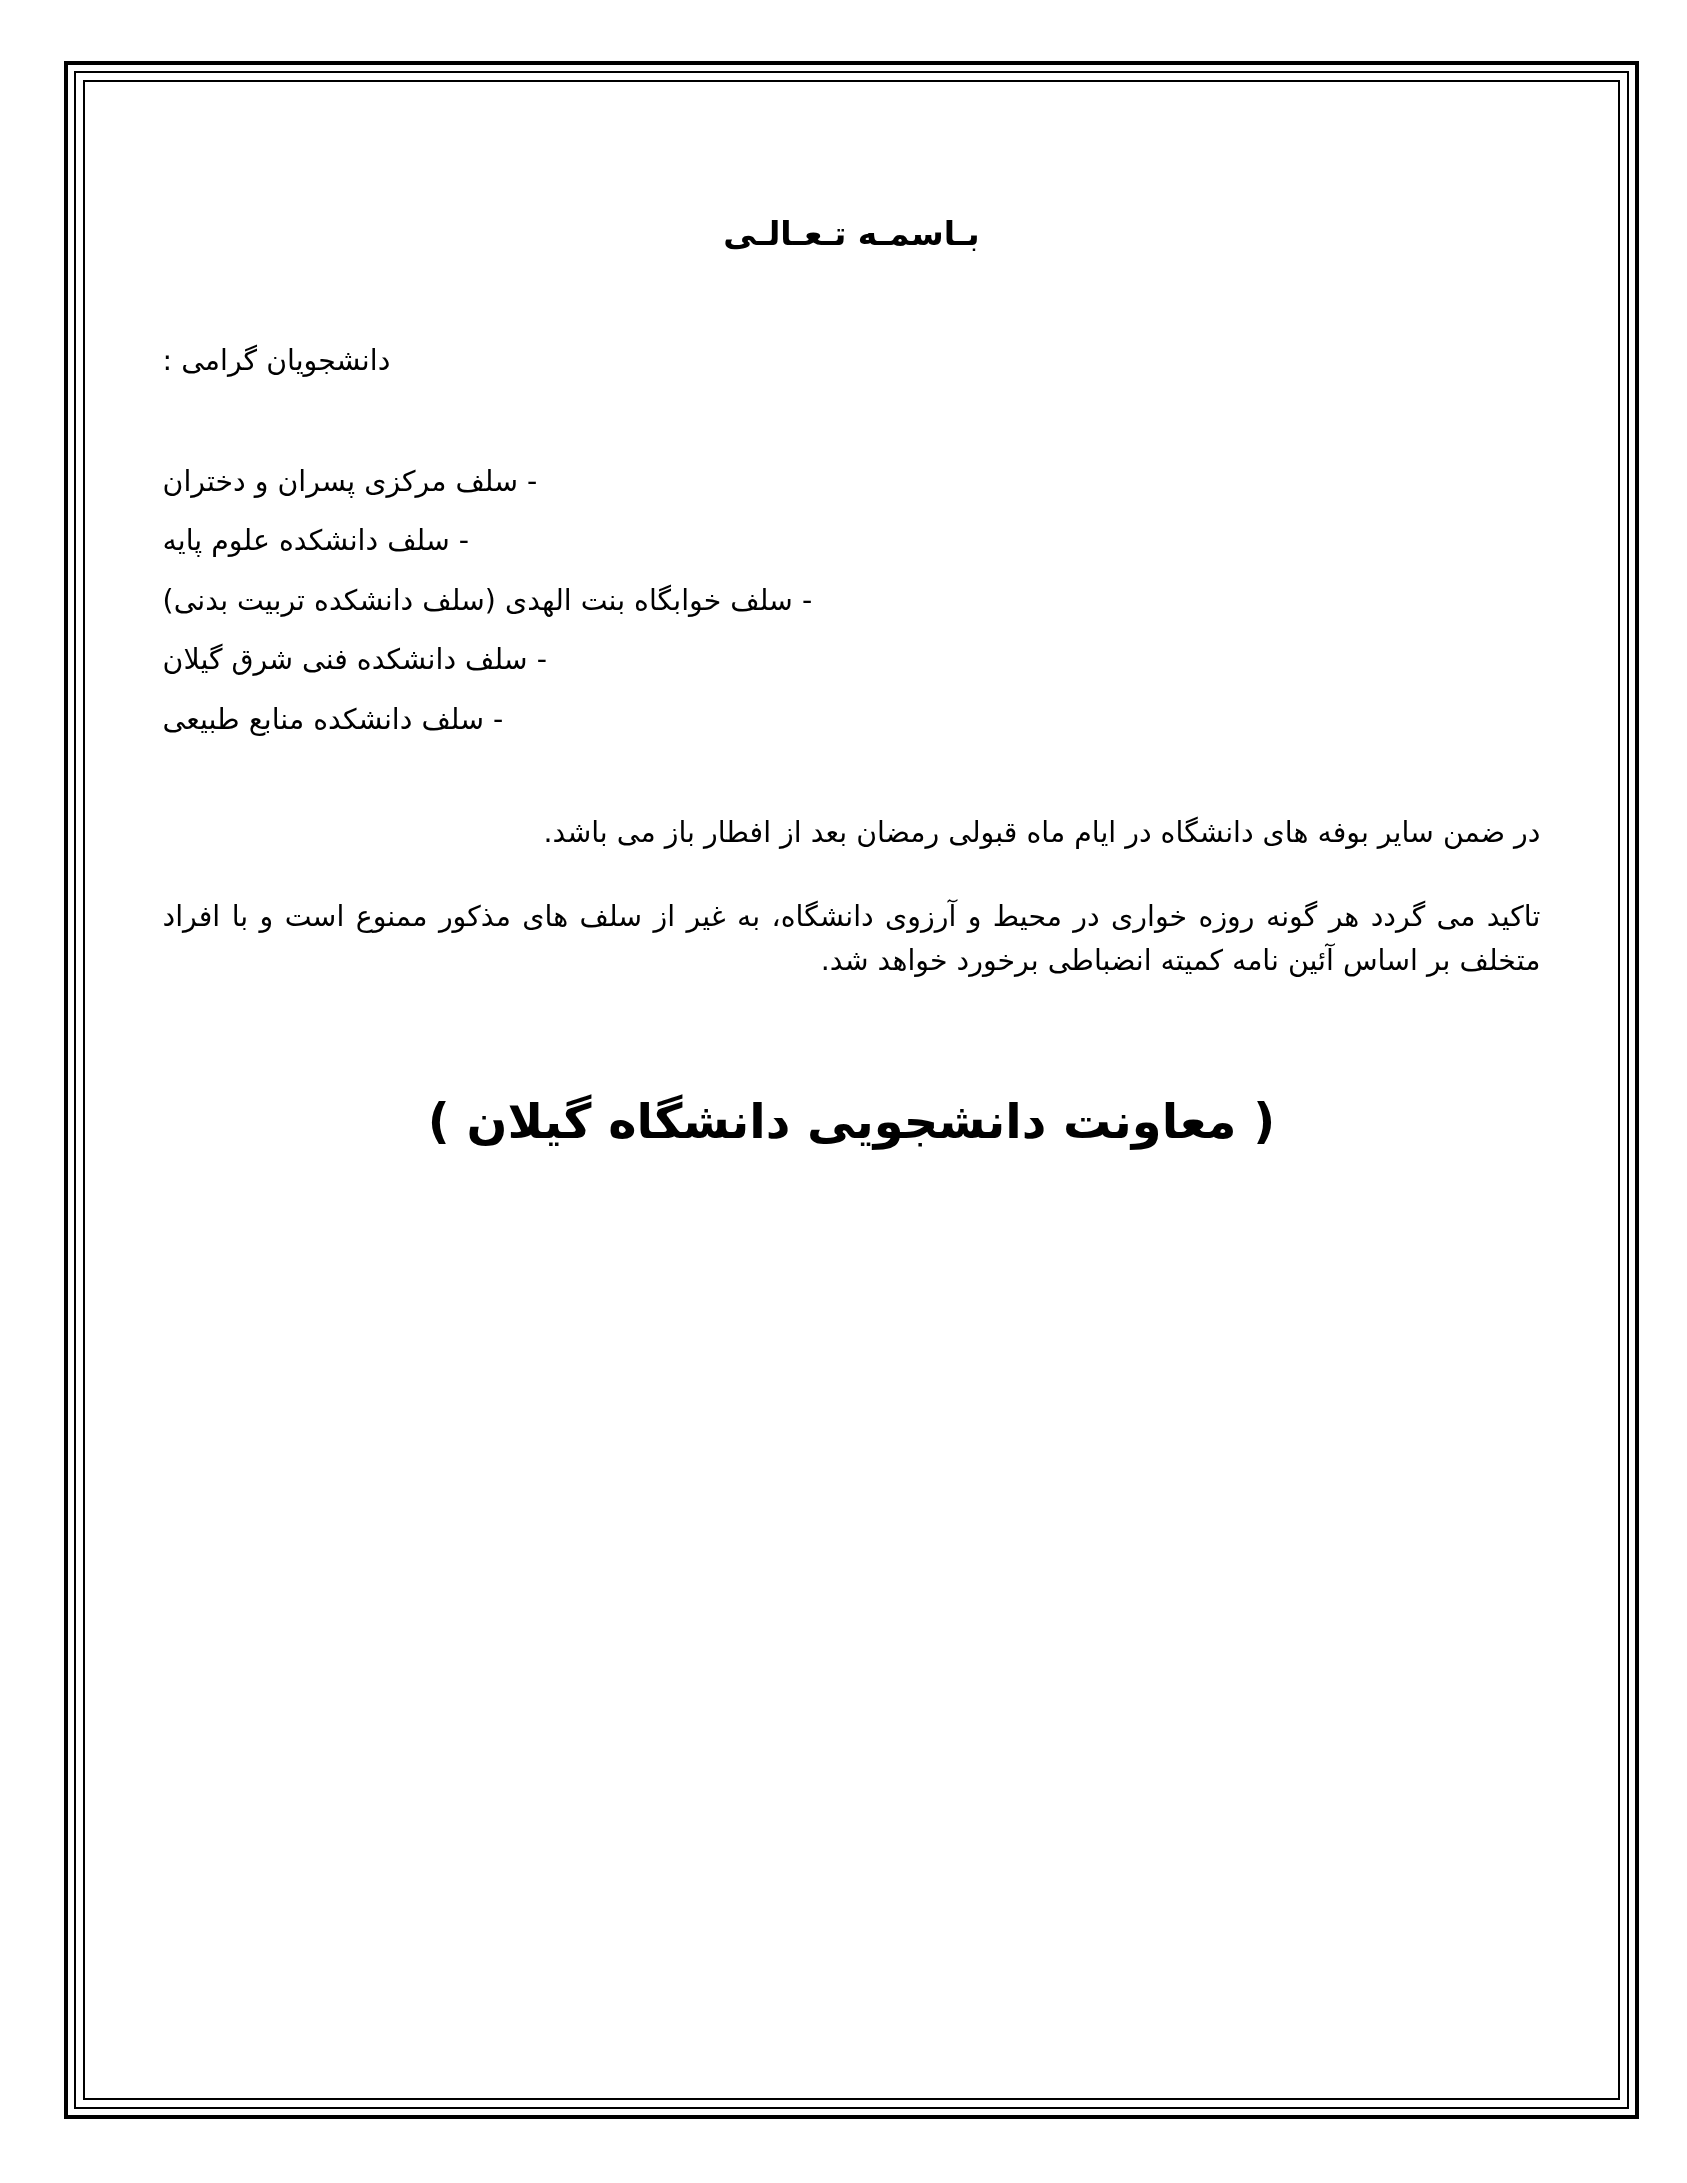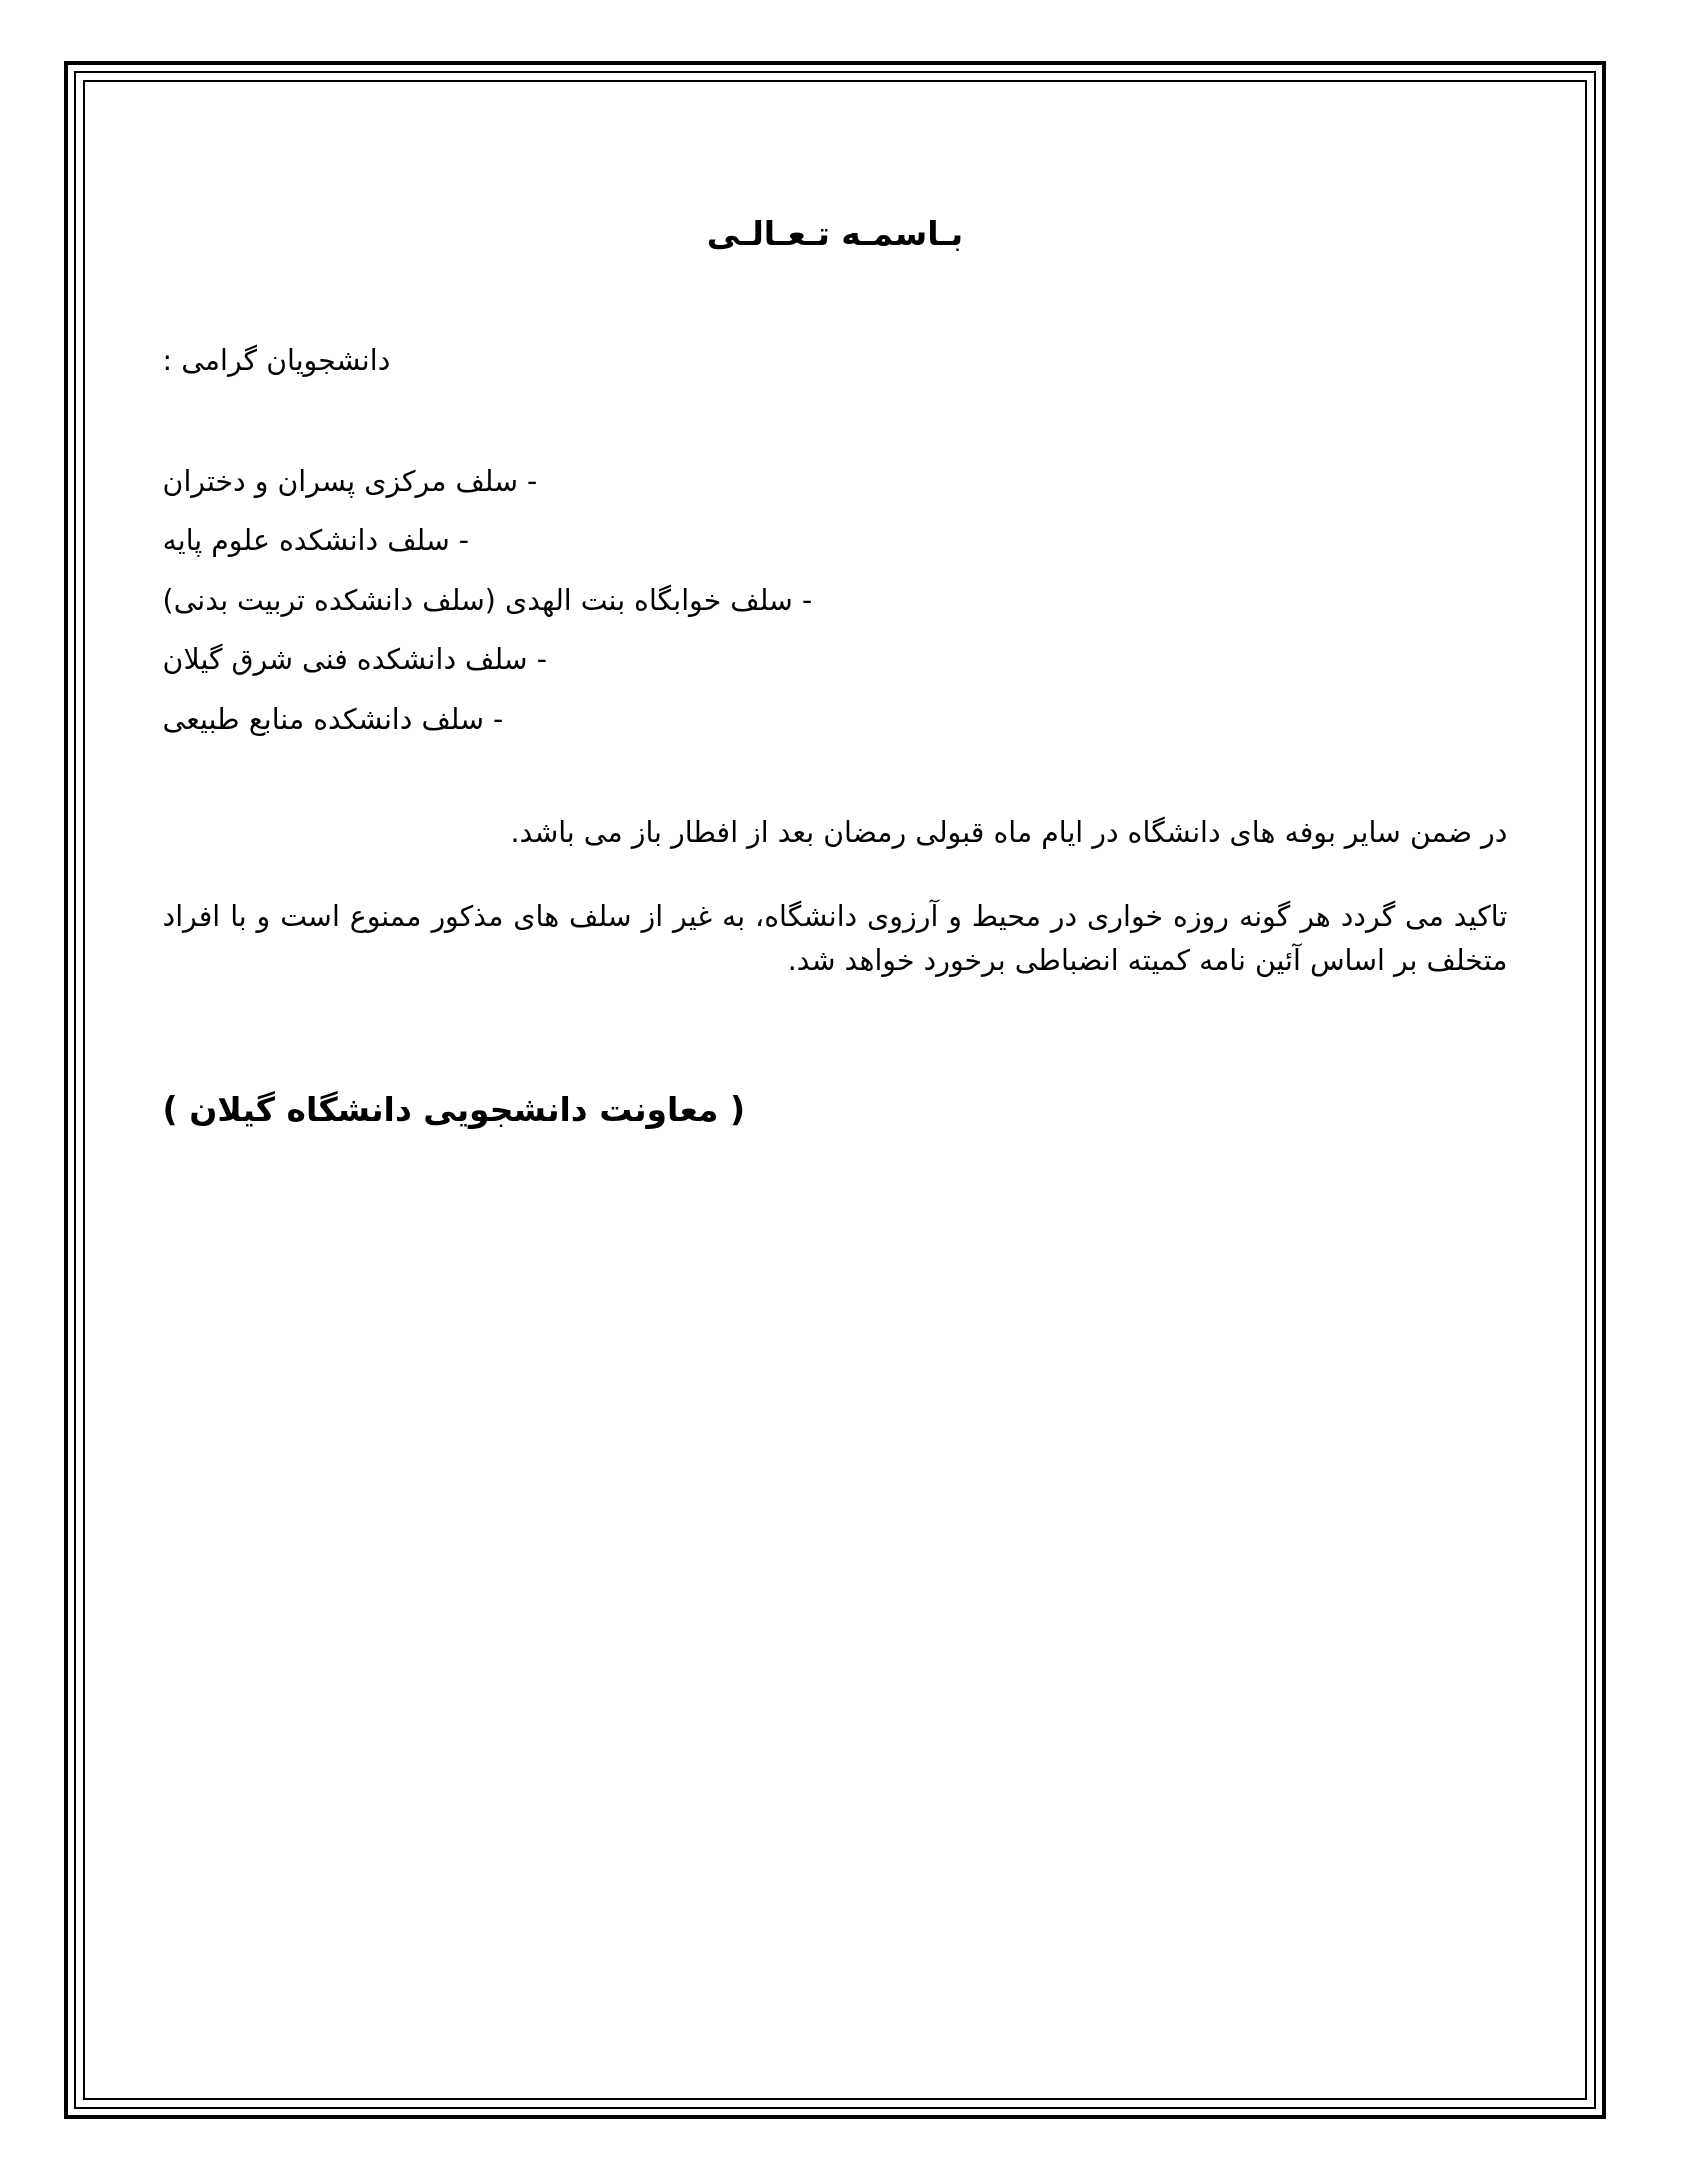--- a/index.html
+++ b/index.html
@@ -15,21 +15,21 @@
     -webkit-font-smoothing: antialiased;
   }
 
   
   .page {
     position: absolute;
     left: 0; top: 0;
     width: 1687px;
     height: 2183px;
     box-sizing: border-box;
-    padding: 61px 81px 64px 64px;
+    padding: 61px 48px 64px 64px;
   }
   .frame-outer {
     box-sizing: border-box;
     width: 100%;
     height: 100%;
     border: 4.6px solid #000000;
     padding: 6px;
   }
   .frame-mid {
     box-sizing: border-box;
@@ -93,22 +93,22 @@
   }
   .list li {
     font-size: 28.4px;
     letter-spacing: 1.7px;
     line-height: 1.0;
     margin-bottom: 31px;
     text-align: left;
   }
 
   .signature {
-    text-align: left;
-    font-size: 33px;
+    text-align: center;
+    font-size: 48px;
     font-weight: bold;
     letter-spacing: 4px;
     margin-top: 99px;
   }
 </style>
 </head>
 <body>
 
 <div class="page">
   <div class="frame-outer">

